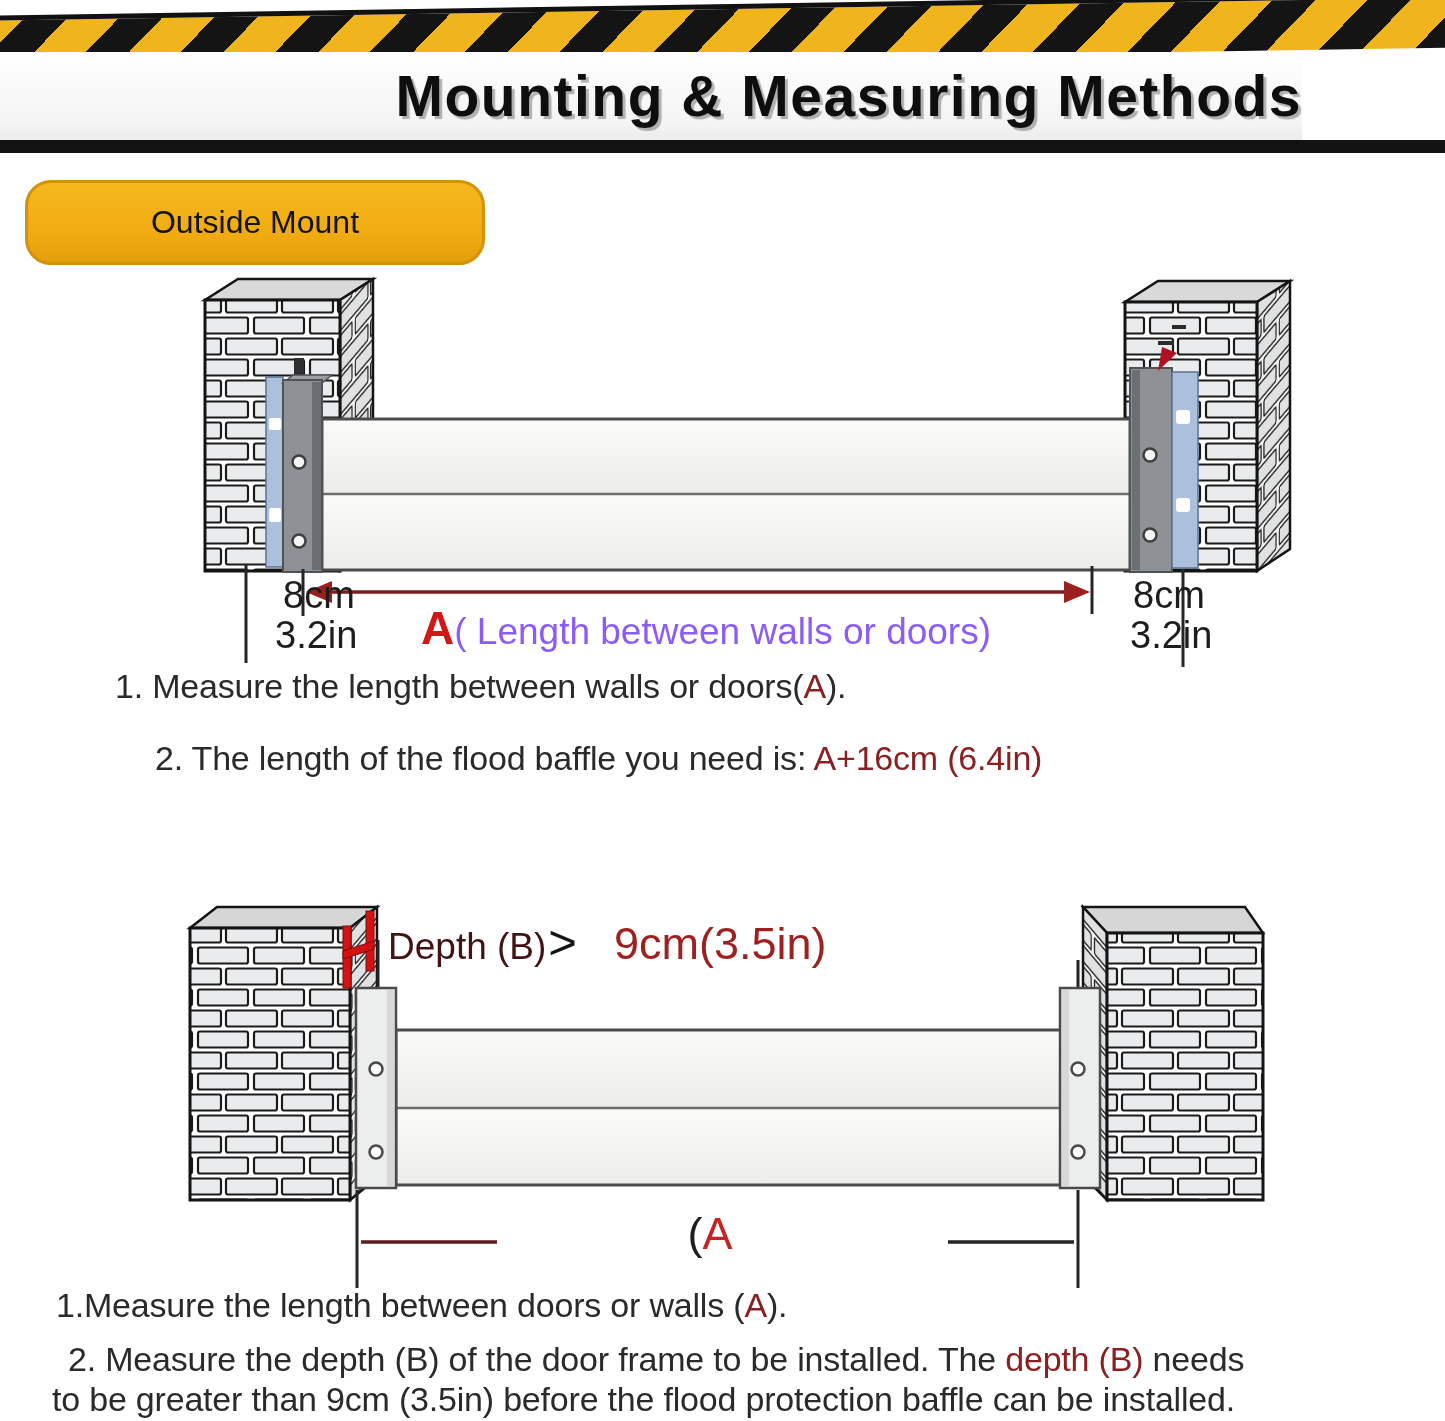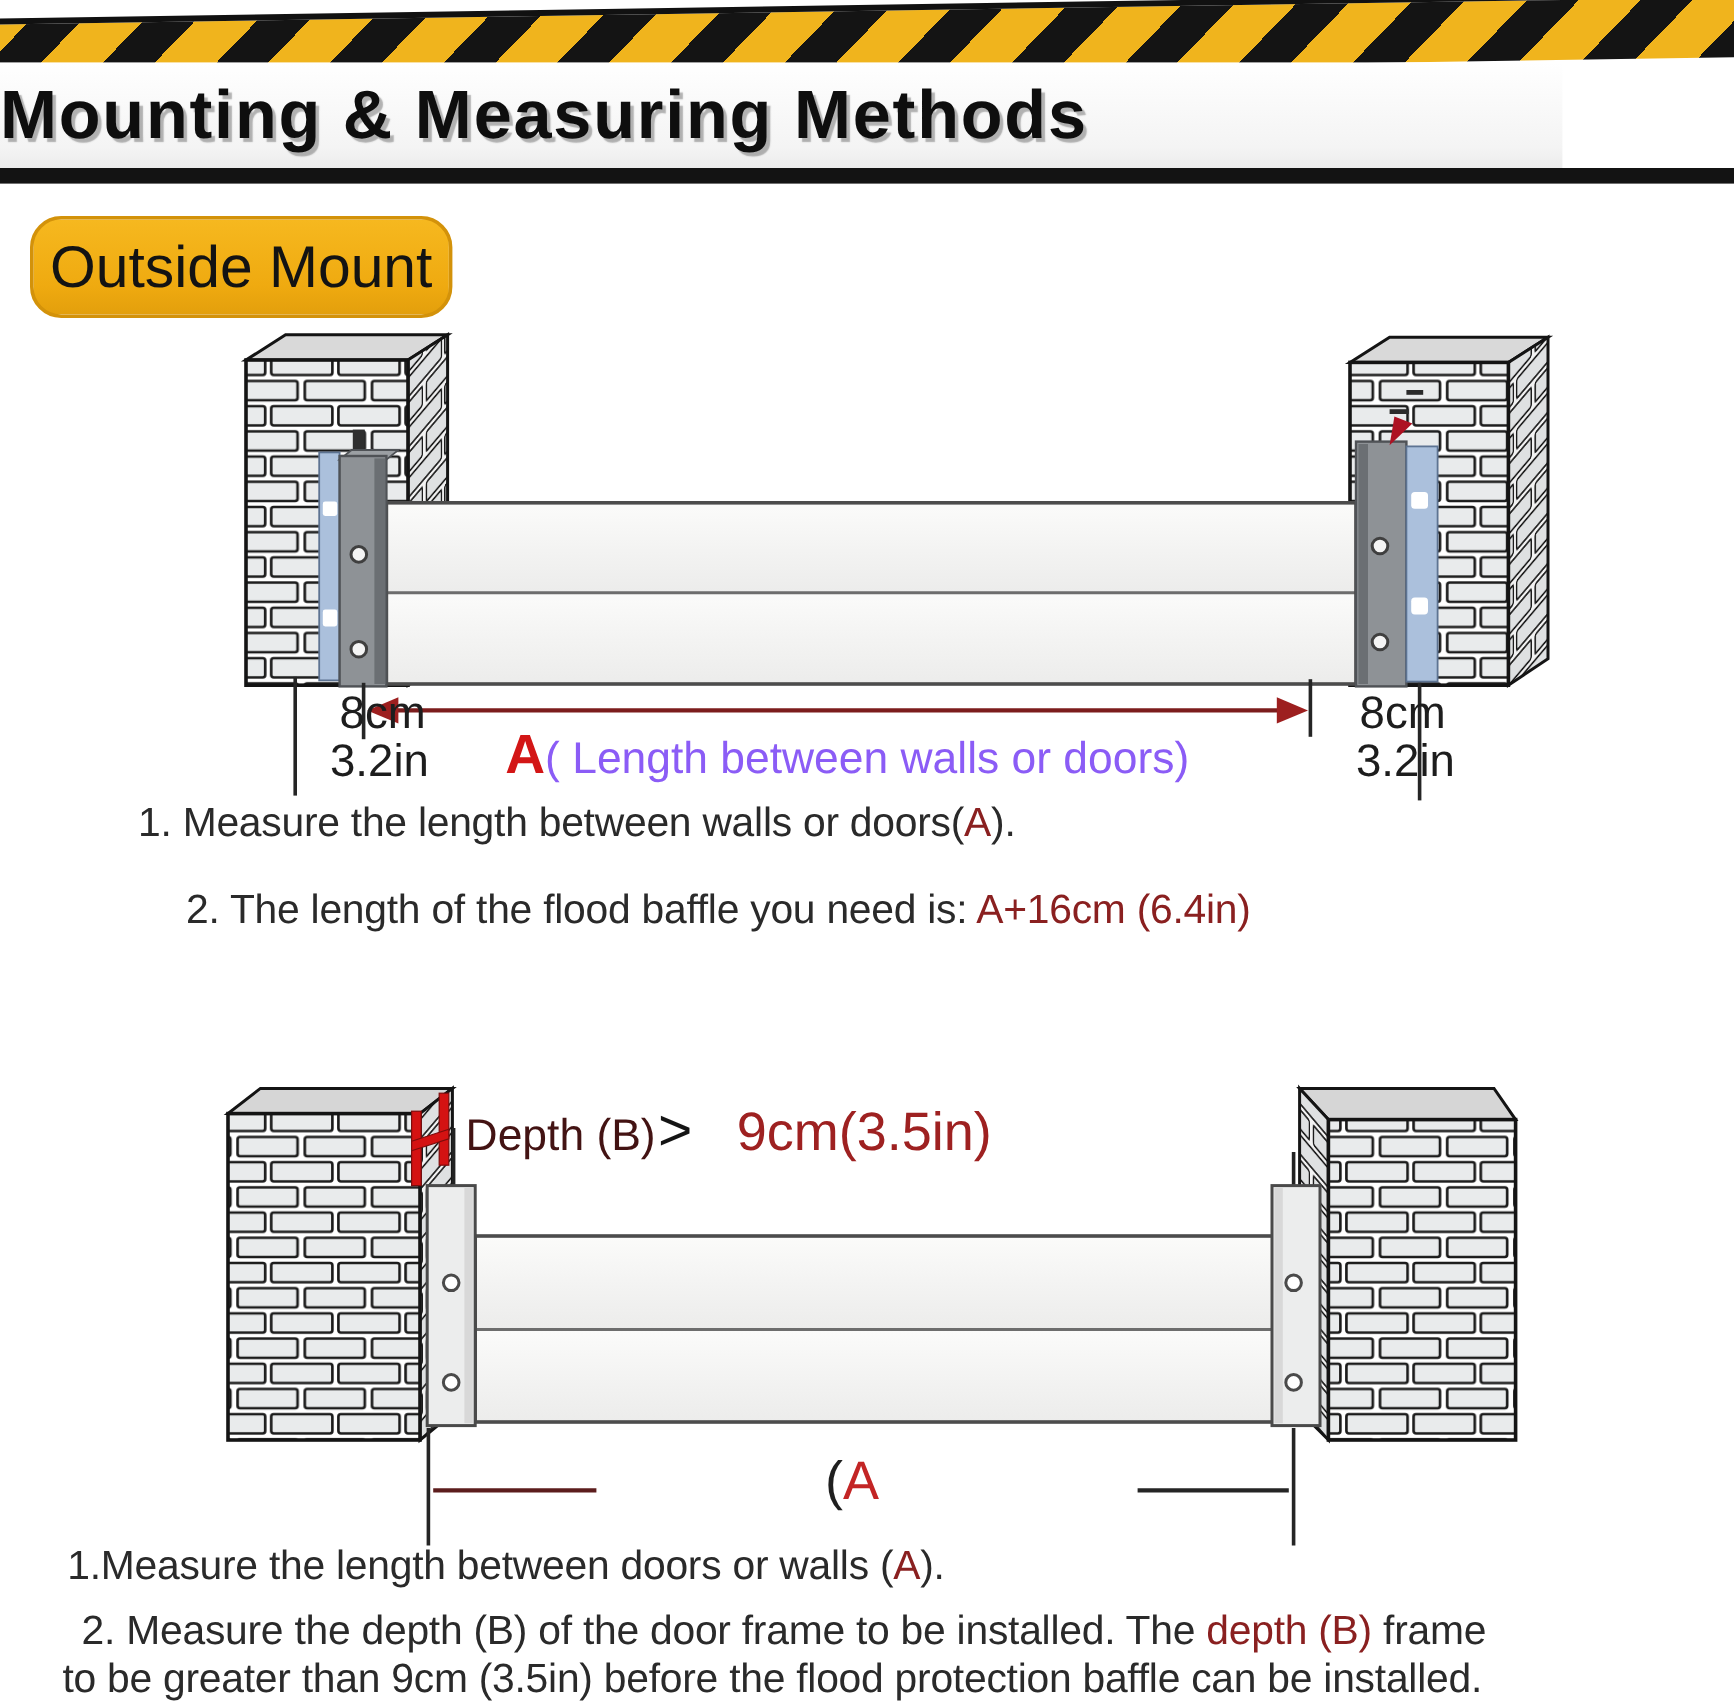--- a/index.html
+++ b/index.html
@@ -10,34 +10,34 @@
   
   .stripes{
     position:absolute;left:-30px;top:4px;width:1520px;height:50px;
     transform:rotate(-0.9deg);
     background:repeating-linear-gradient(135deg,#f0b41d 0 37px,#141414 37px 68px);
     border-top:5px solid #111;
   }
   .title-band{
     position:absolute;left:0;top:52px;width:1302px;height:88px;
     background:linear-gradient(180deg,#ffffff 0%,#f4f4f4 80%,#ececec 100%);
-    display:flex;align-items:center;justify-content:flex-start;
+    display:flex;align-items:center;justify-content:flex-end;
   }
   .title{
     font-size:57px;font-weight:700;color:#0e0e0e;letter-spacing:1.5px;
     text-shadow:3px 3px 1px rgba(90,90,90,0.45);white-space:nowrap;
   }
   .black-bar{position:absolute;left:0;top:140px;width:1445px;height:13px;background:#131313;}
   
   .badge{
-    position:absolute;left:25px;width:352px;height:85px;
+    position:absolute;left:25px;width:460px;height:85px;
     background:linear-gradient(180deg,#f6b81f 0%,#efaa10 70%,#e39f0c 100%);
     border:3px solid #d3920a;border-radius:26px;box-sizing:border-box;
     display:flex;align-items:center;justify-content:center;
-    font-size:49px;color:#131313;white-space:nowrap;
+    font-size:32px;color:#131313;white-space:nowrap;
   }
   .badge-outside{top:180px;}
   .badge-inside{top:805px;}
   
   .svg-outside{position:absolute;left:0;top:268px;}
   .svg-inside{position:absolute;left:0;top:900px;}
   
   .lbl{position:absolute;white-space:nowrap;color:#1d1d1d;}
   .gap{font-size:38px;padding-left:34px;}
   .span-label{
@@ -247,17 +247,17 @@
   </div>
   <div class="lbl length-label">
     <span>(</span>
       <span class="em">A</span>
   </div>
 
   <div class="lbl step" style="left:56px;top:1286px;">
     <span>1.Measure the length between doors or walls (</span><span class="em">A</span><span>).</span>
   </div>
   <div class="lbl step" style="left:68px;top:1340px;">
-    <span>2. Measure the depth (B) of the door frame to be installed. The </span><span class="em">depth (B)</span><span> frame</span>
+    <span>2. Measure the depth (B) of the door frame to be installed. The </span><span class="em">depth (B)</span><span> needs</span>
   </div>
   <div class="lbl step" style="left:52px;top:1380px;">to be greater than 9cm (3.5in) before the flood protection baffle can be installed.</div>
 
 </div>
 
 </body></html>

